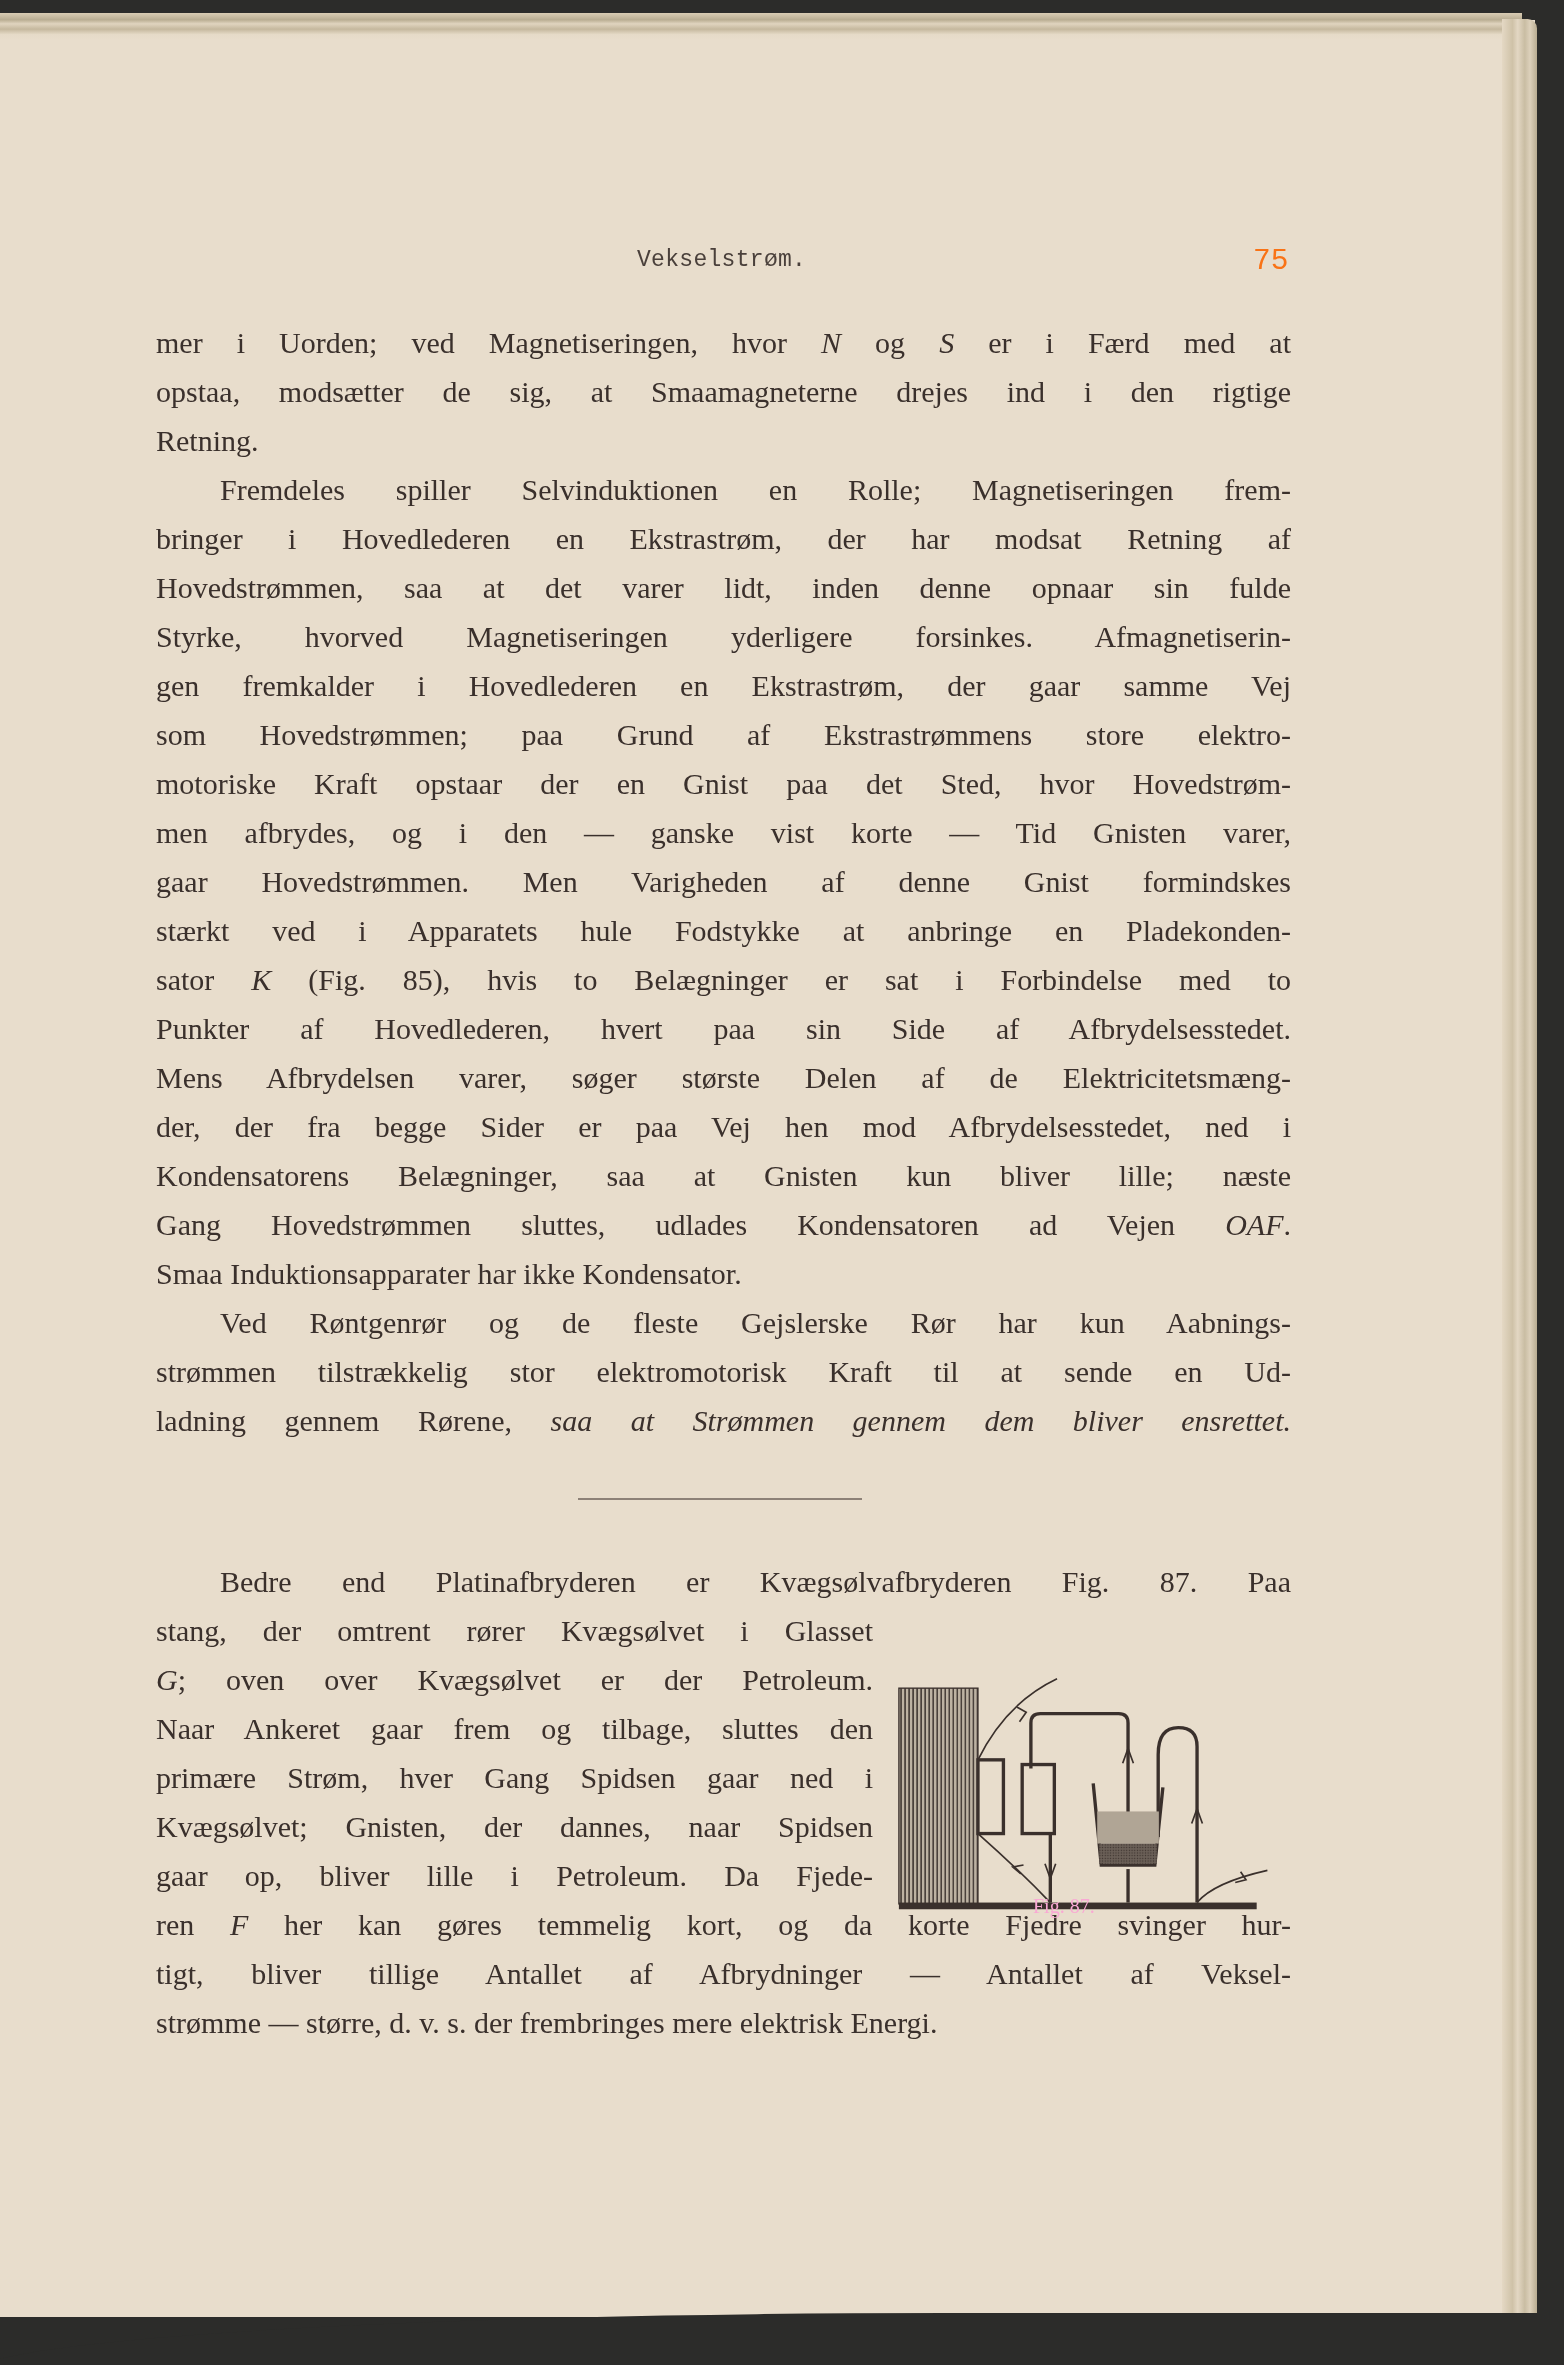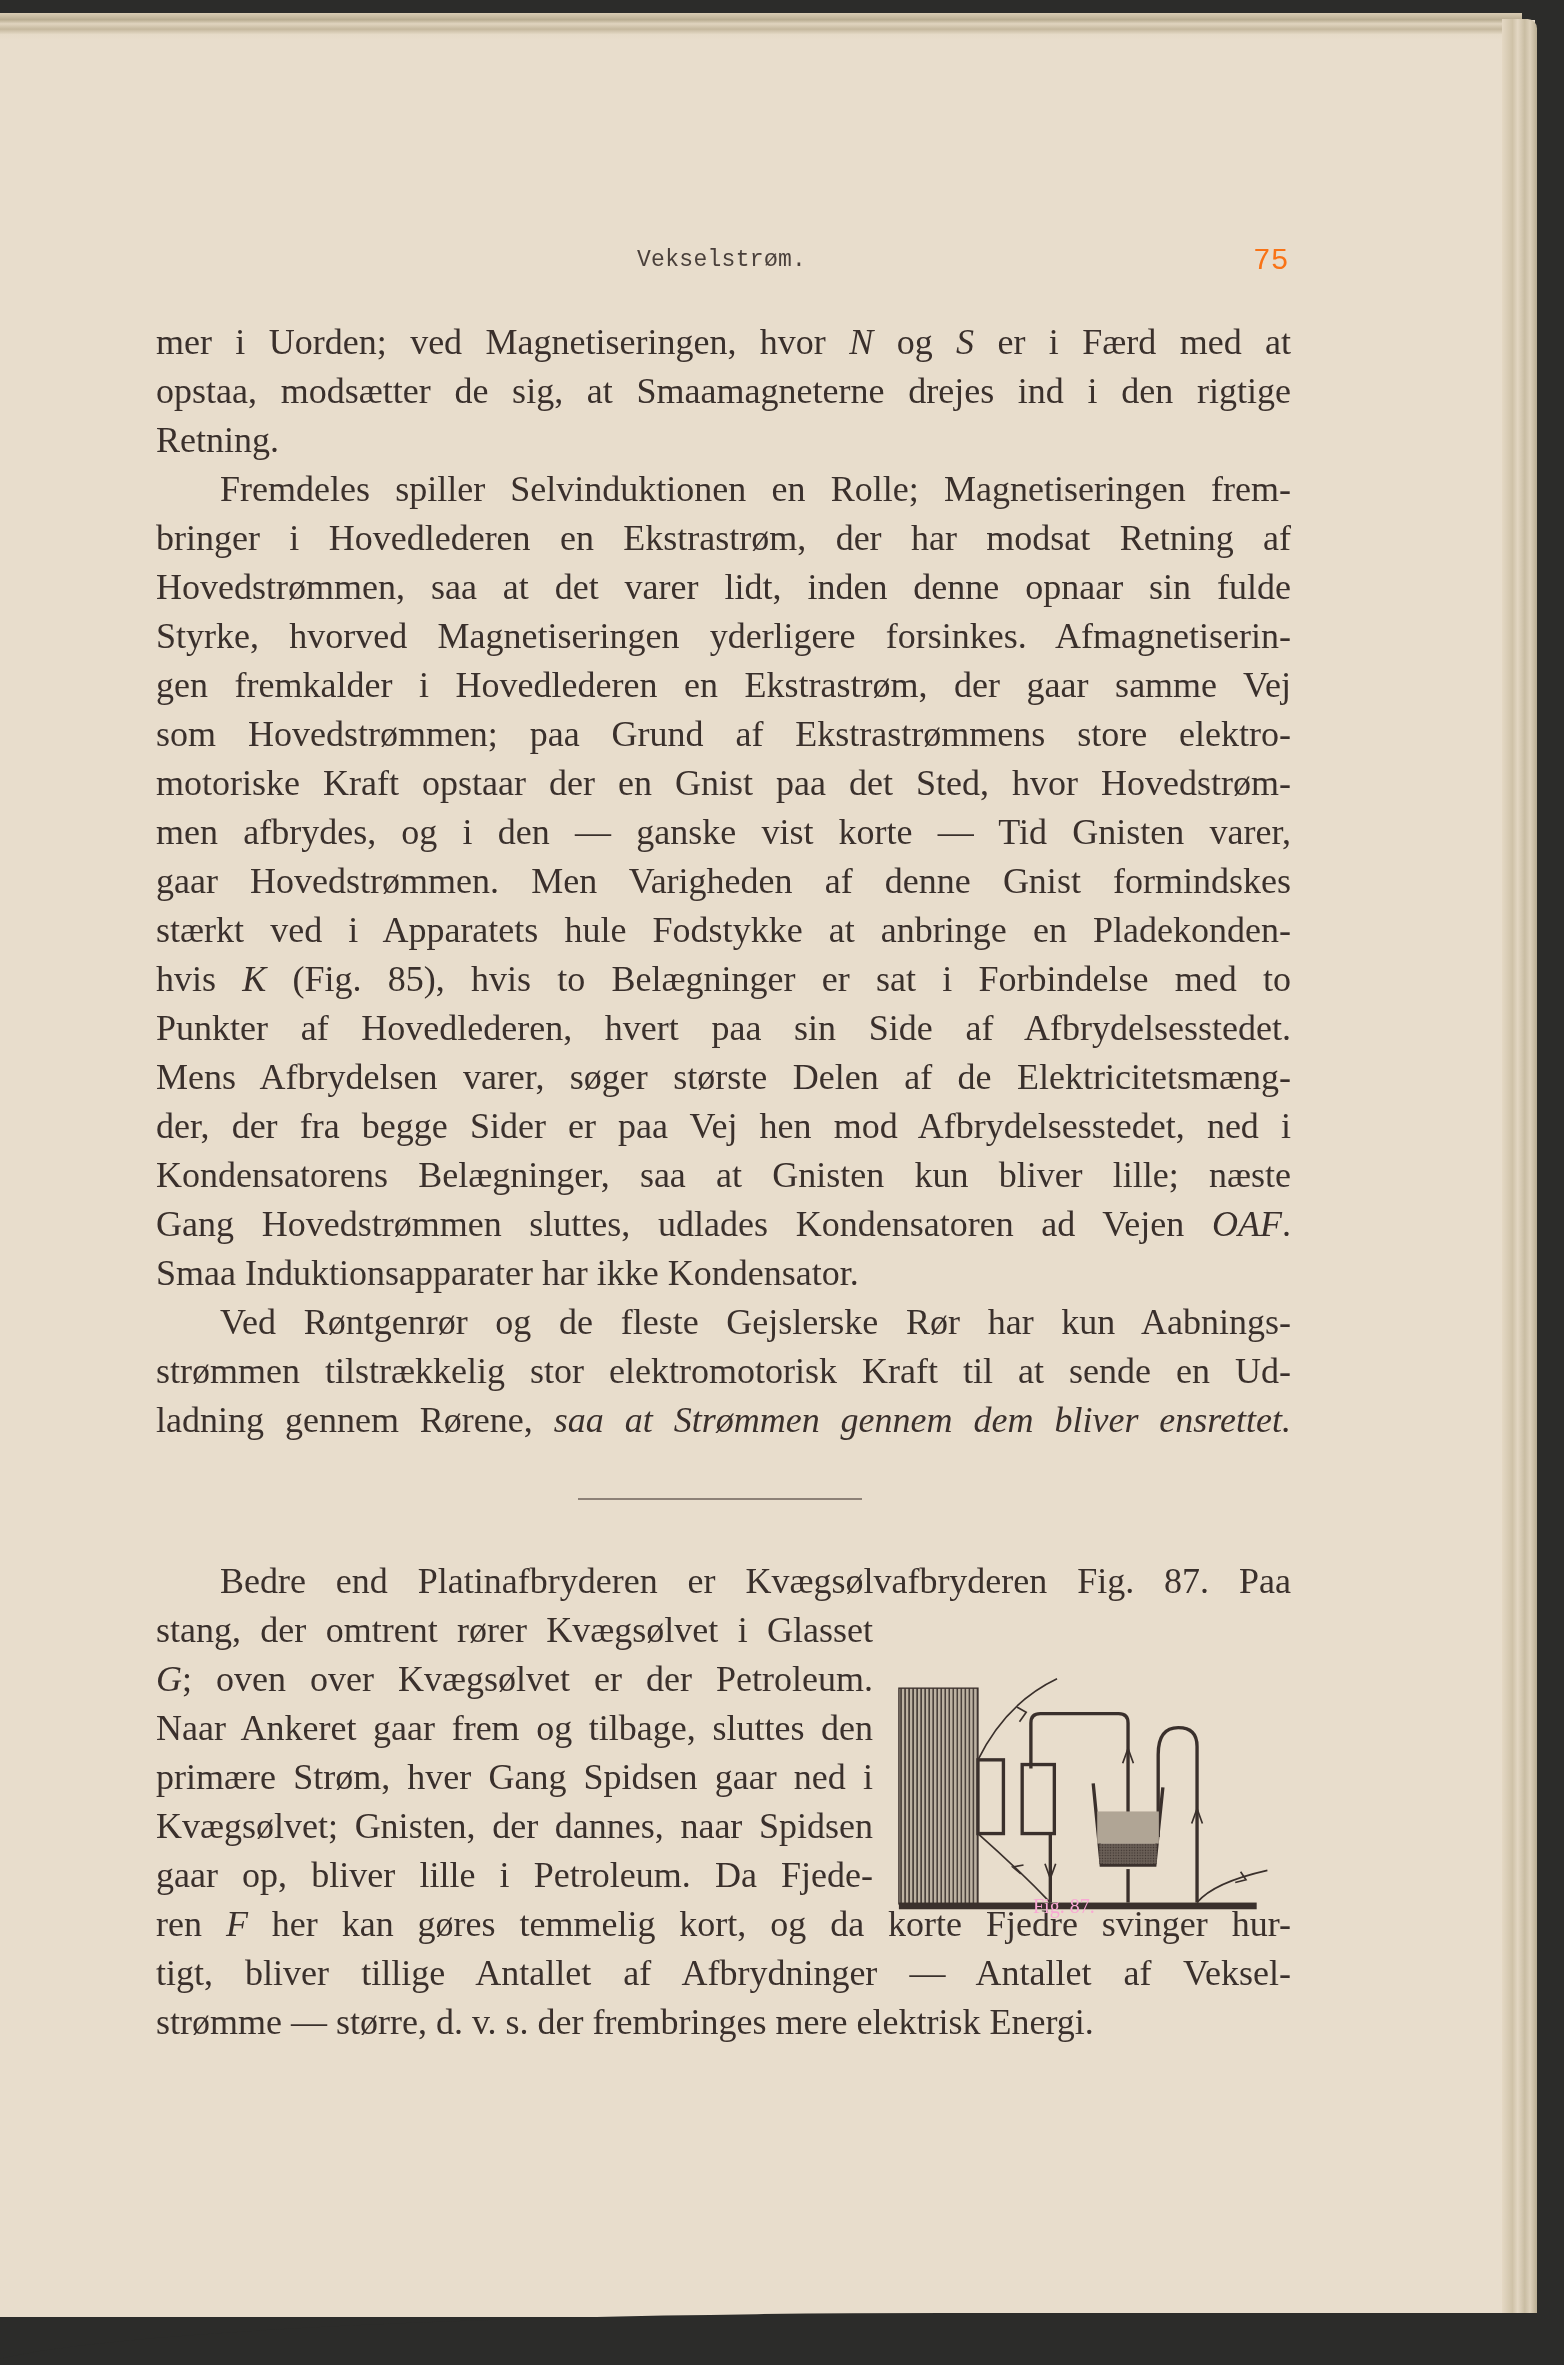--- a/index.html
+++ b/index.html
@@ -30,21 +30,21 @@
   .header {
     position:absolute; top:244px; left:0; width:1565px; height:40px;font-family:Liberation Mono, monospace;
   }
   .running-title {
     position:absolute; left:637px; top:2.7px; font-size:23px; letter-spacing:0.3px; color:#4a403b;
   }
   .page-number {
     position:absolute; left:1253px; top:0; font-size:29.5px; color:#f97316;
   }
   .text {
-    position:absolute; left:156px; width:1135px; font-size:36px; line-height:49px;
+    position:absolute; left:156px; width:1135px; font-size:30px; line-height:49px;
   }
   .line { display:block; text-align:justify; text-align-last:justify; white-space:nowrap; height:49px; overflow:visible; }
   .line.last { text-align-last:left; }
   .line.indent { padding-left:64px; }
   .it { font-style:italic; }
   #block1 { top:318px; }
   .divider {
     position:absolute; left:578px; top:1498px; width:284px; height:2px; background:#8d8177;
   }
   #block2 { top:1557px; }
@@ -76,21 +76,21 @@
     <span class="line indent"><span>Fremdeles spiller Selvinduktionen en Rolle; Magnetiseringen frem-</span></span>
     <span class="line"><span>bringer i Hovedlederen en Ekstrastrøm, der har modsat Retning af</span></span>
     <span class="line"><span>Hovedstrømmen, saa at det varer lidt, inden denne opnaar sin fulde</span></span>
     <span class="line"><span>Styrke, hvorved Magnetiseringen yderligere forsinkes. Afmagnetiserin-</span></span>
     <span class="line"><span>gen fremkalder i Hovedlederen en Ekstrastrøm, der gaar samme Vej</span></span>
     <span class="line"><span>som Hovedstrømmen; paa Grund af Ekstrastrømmens store elektro-</span></span>
     <span class="line"><span>motoriske Kraft opstaar der en Gnist paa det Sted, hvor Hovedstrøm-</span></span>
     <span class="line"><span>men afbrydes, og i den — ganske vist korte — Tid Gnisten varer,</span></span>
     <span class="line"><span>gaar Hovedstrømmen. Men Varigheden af denne Gnist formindskes</span></span>
     <span class="line"><span>stærkt ved i Apparatets hule Fodstykke at anbringe en Pladekonden-</span></span>
-    <span class="line"><span>hvis </span><span class="it">K</span><span> (Fig. 85), hvis to Belægninger er sat i Forbindelse med to</span></span>
+    <span class="line"><span>sator </span><span class="it">K</span><span> (Fig. 85), hvis to Belægninger er sat i Forbindelse med to</span></span>
     <span class="line"><span>Punkter af Hovedlederen, hvert paa sin Side af Afbrydelsesstedet.</span></span>
     <span class="line"><span>Mens Afbrydelsen varer, søger største Delen af de Elektricitetsmæng-</span></span>
     <span class="line"><span>der, der fra begge Sider er paa Vej hen mod Afbrydelsesstedet, ned i</span></span>
     <span class="line"><span>Kondensatorens Belægninger, saa at Gnisten kun bliver lille; næste</span></span>
     <span class="line"><span>Gang Hovedstrømmen sluttes, udlades Kondensatoren ad Vejen </span><span class="it">OAF</span><span>.</span></span>
     <span class="line last"><span>Smaa Induktionsapparater har ikke Kondensator.</span></span>
     <span class="line indent"><span>Ved Røntgenrør og de fleste Gejslerske Rør har kun Aabnings-</span></span>
     <span class="line"><span>strømmen tilstrækkelig stor elektromotorisk Kraft til at sende en Ud-</span></span>
     <span class="line"><span>ladning gennem Rørene, </span><span class="it">saa at Strømmen gennem dem bliver ensrettet.</span></span>
   </div>

